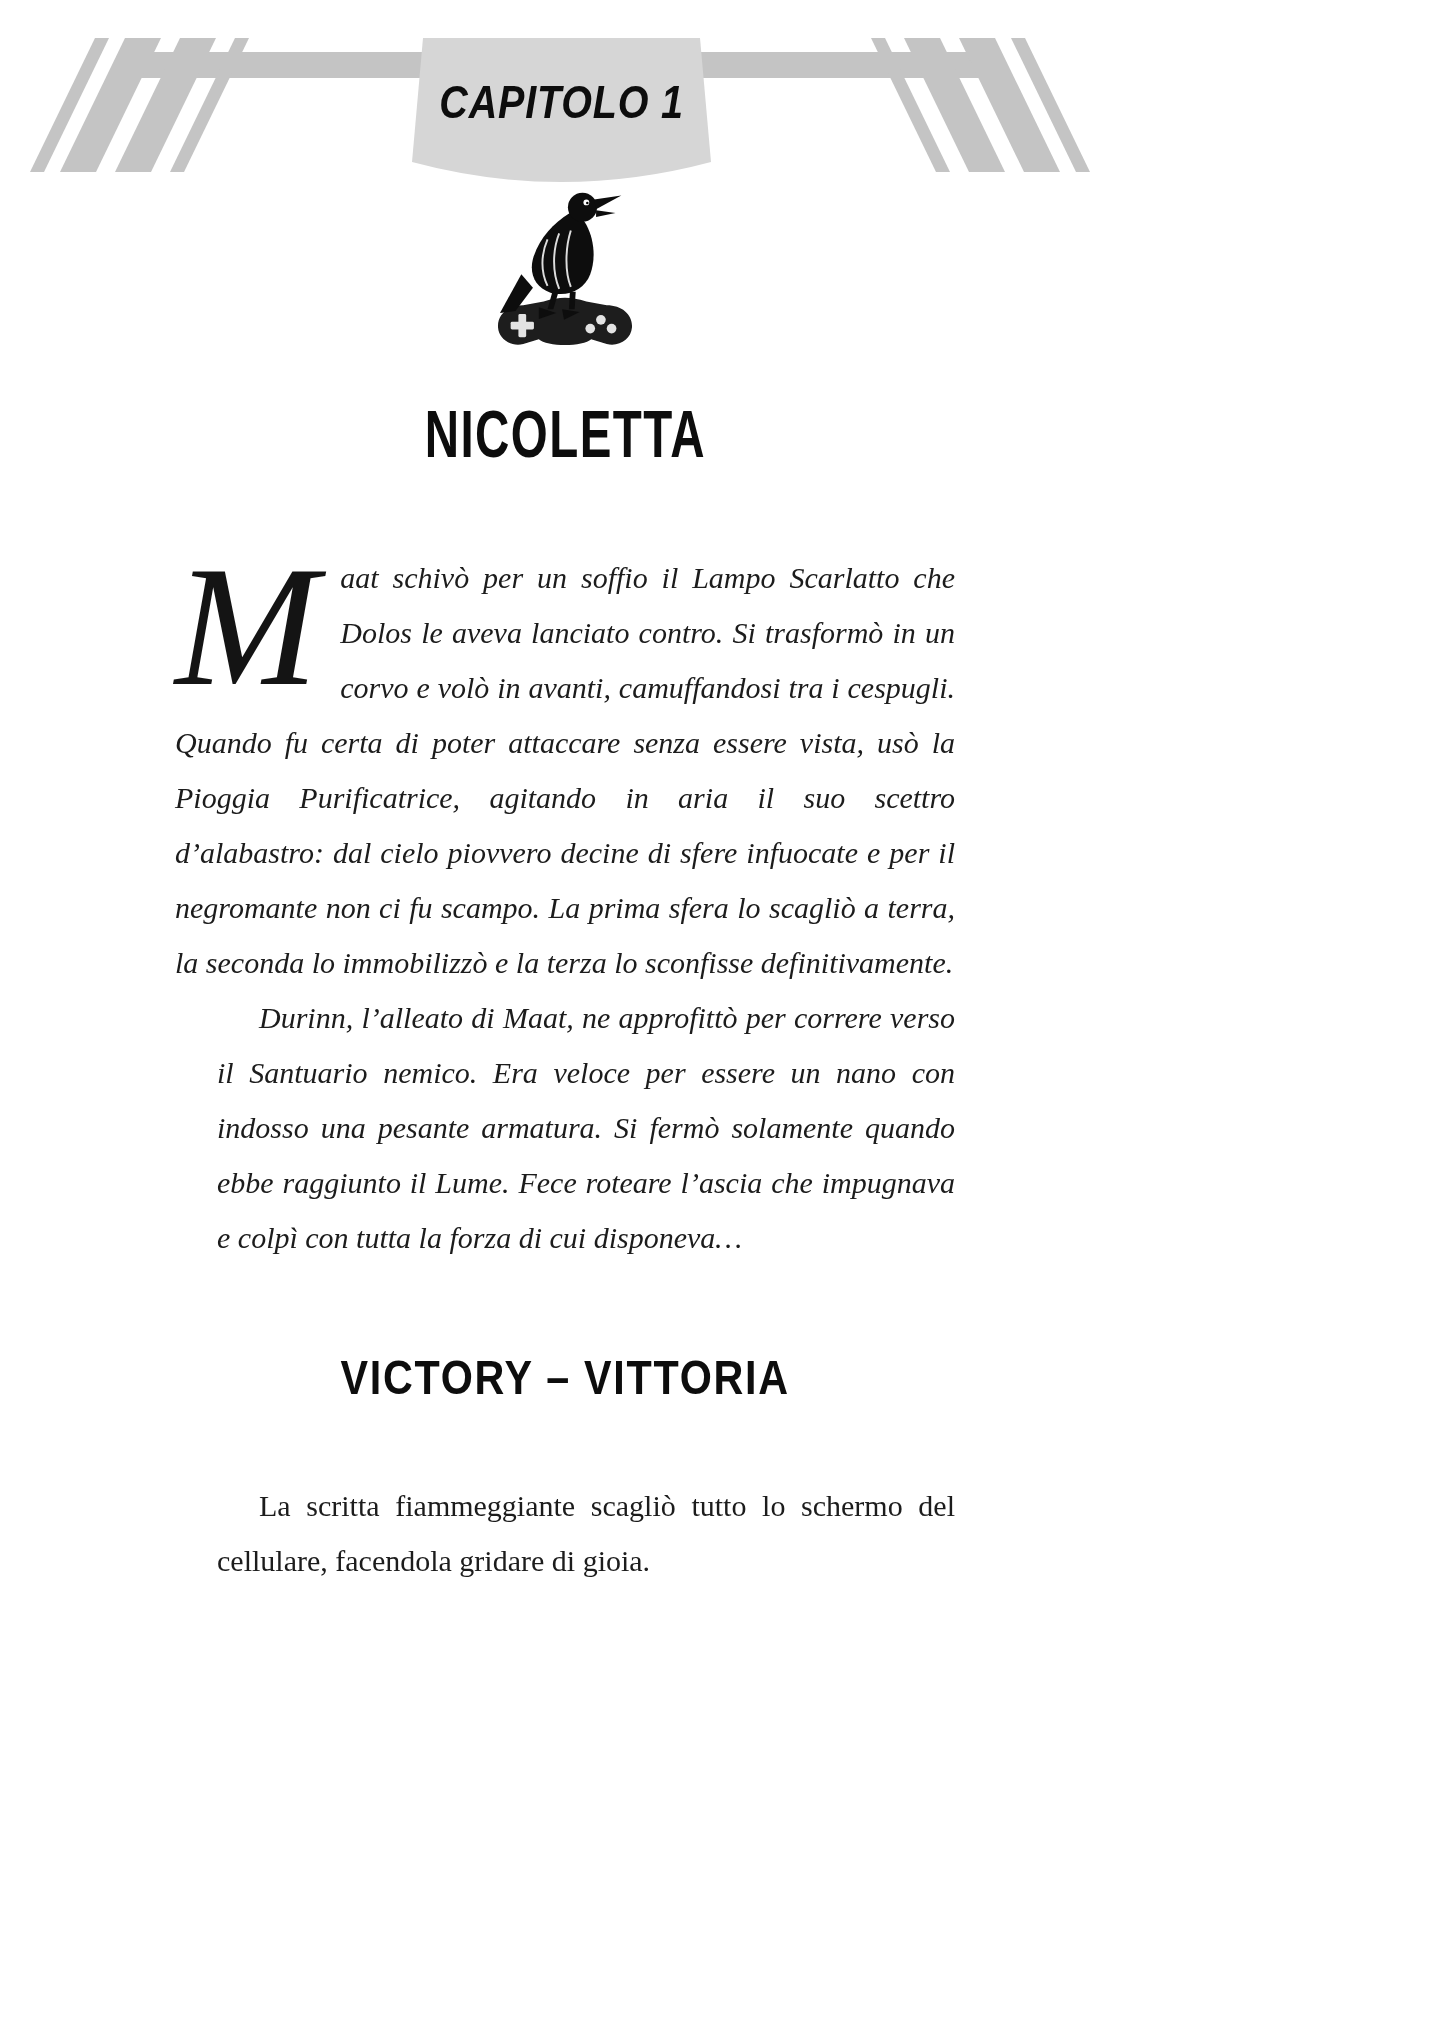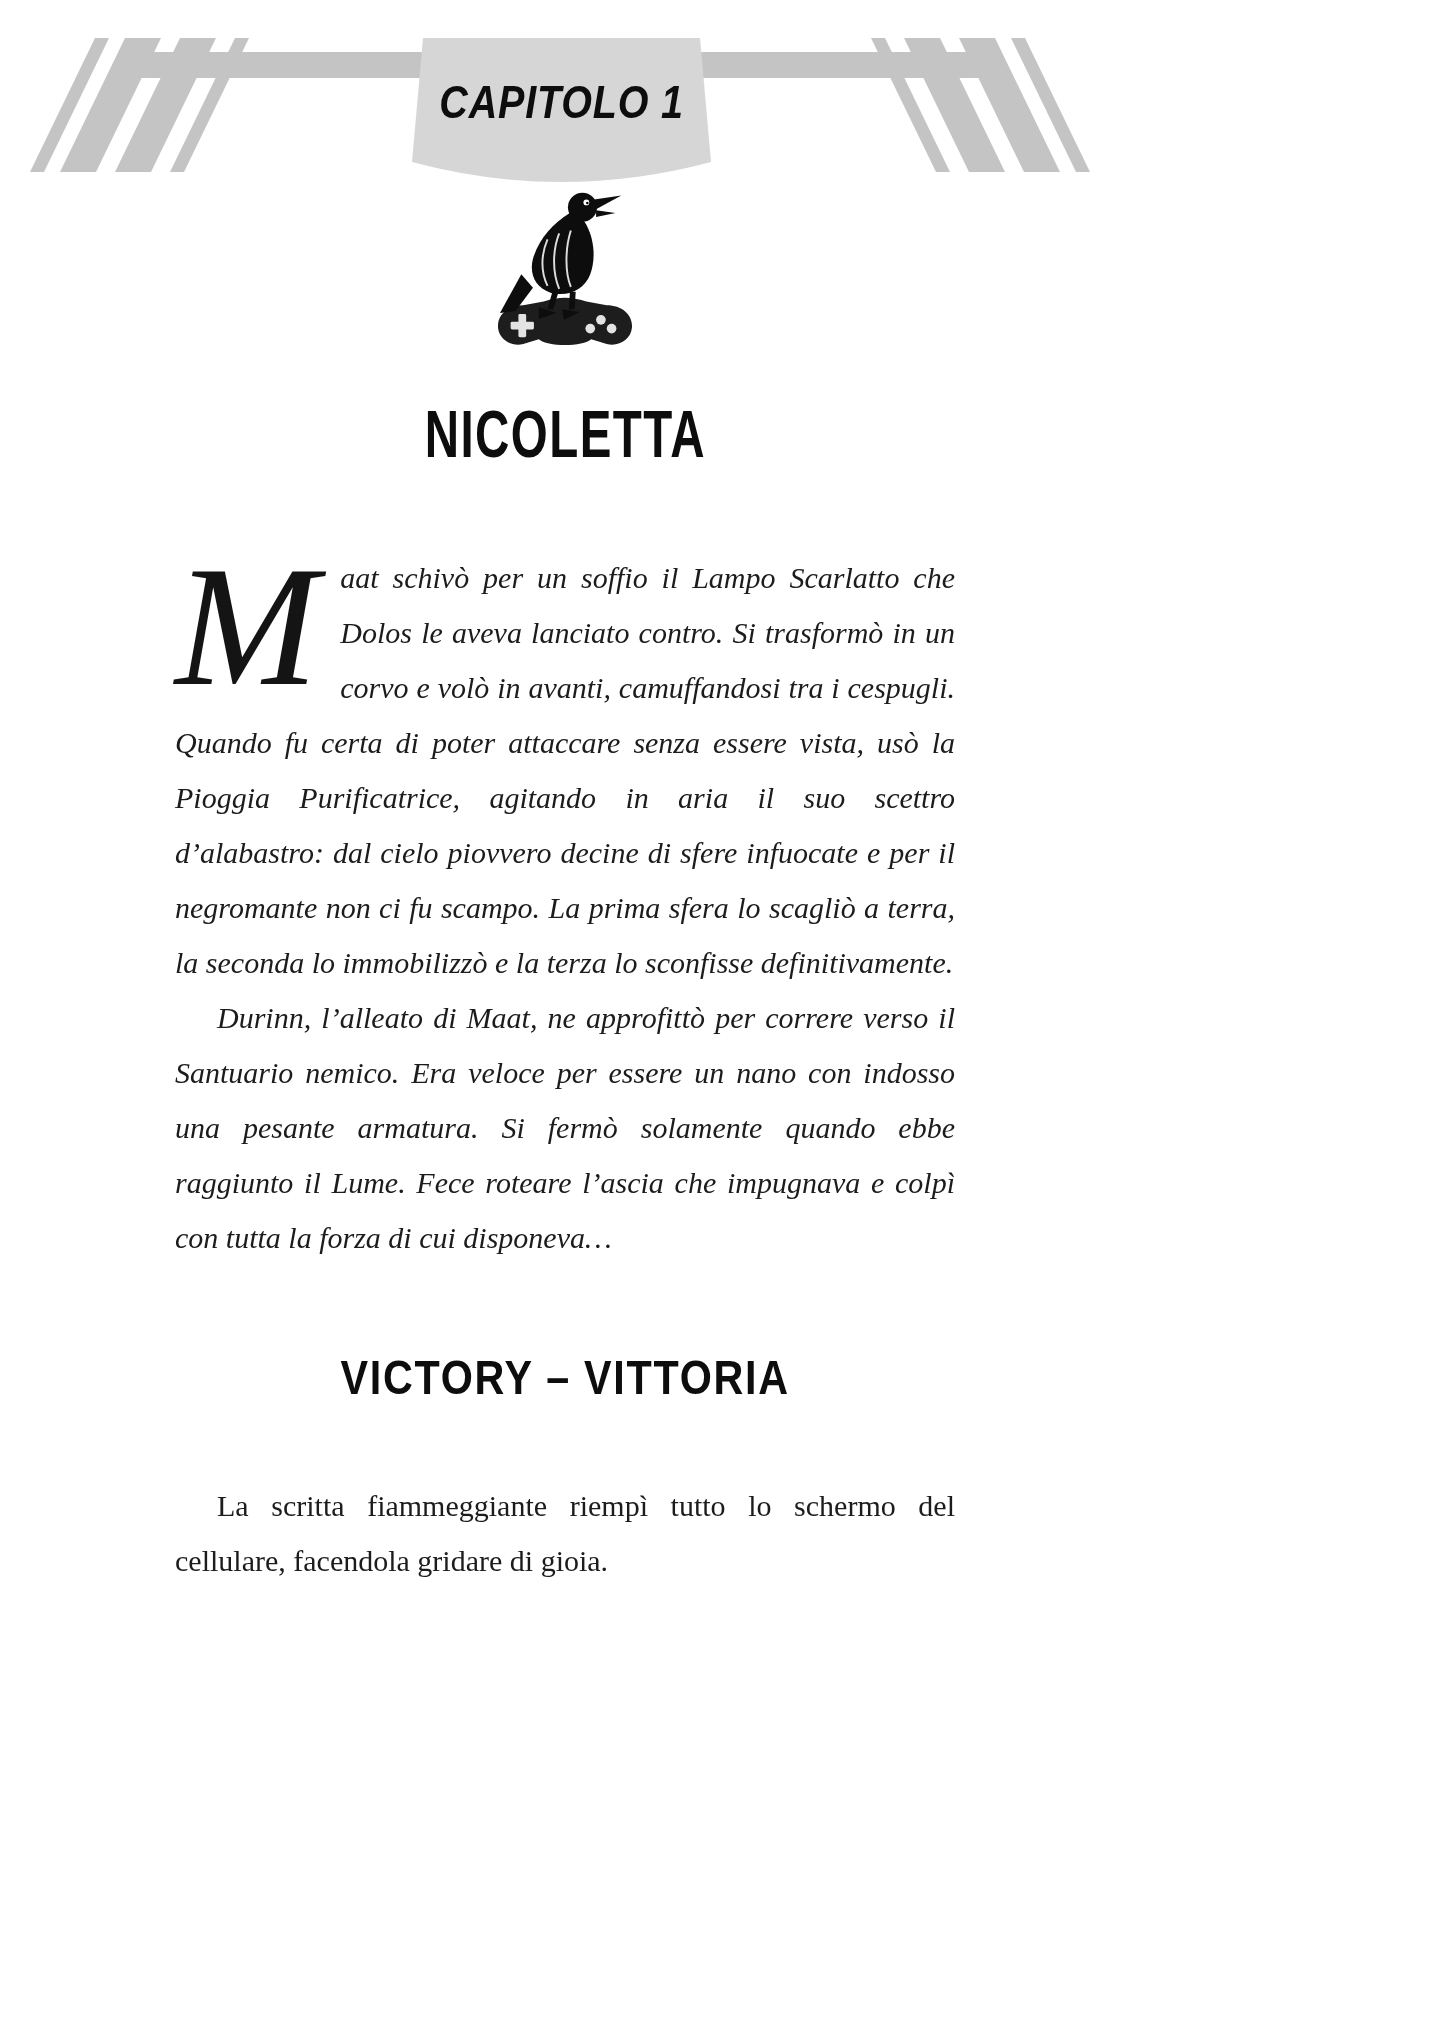--- a/index.html
+++ b/index.html
@@ -31,21 +31,21 @@
   .title { text-align:center; margin-top:50px; font-family:"Liberation Sans", sans-serif; color:#0d0d0d; }
   .title > span { display:inline-block; font-size:66px; font-weight:bold; letter-spacing:2px; line-height:1; transform:scaleX(0.72); }
 
   .para {
     font-size:30px; line-height:55px;
     text-align:justify;
     color:#1c1c1c;
   }
   .italic { font-style:italic; }
   .p1 { margin-top:83px; }
-  .indent { text-indent:42px; }
+  .indent { text-indent:42px;margin-left:42px; }
   .dropcap {
     float:left;
     font-style:italic;
     font-size:172px;
     line-height:132px;
     padding:10px 22px 0 0;
     color:#141414;
   }
 
   .victory { text-align:center; margin-top:85px; font-family:"Liberation Sans", sans-serif; color:#0d0d0d;text-decoration:underline; }
@@ -127,21 +127,21 @@
     </h1>
 
     <p class="para italic p1"><span class="dropcap">M</span><span>aat schivò per un soffio il Lampo Scarlatto che Dolos le aveva lanciato contro. Si trasformò in un corvo e volò in avanti, camuffandosi tra i cespugli. Quando fu certa di poter attaccare senza essere vista, usò la Pioggia Purificatrice, agitando in aria il suo scettro d’alabastro: dal cielo piovvero decine di sfere infuocate e per il negromante non ci fu scampo. La prima sfera lo scagliò a terra, la seconda lo immobilizzò e la terza lo sconfisse definitivamente.</span></p>
 
     <p class="para italic indent">Durinn, l’alleato di Maat, ne approfittò per correre verso il Santuario nemico. Era veloce per essere un nano con indosso una pesante armatura. Si fermò solamente quando ebbe raggiunto il Lume. Fece roteare l’ascia che impugnava e colpì con tutta la forza di cui disponeva…</p>
 
     <h2 class="victory">
       <span>VICTORY – VITTORIA</span>
     </h2>
 
-    <p class="para indent p3">La scritta fiammeggiante riempì tutto lo schermo del cellulare, facendola gridare di gioia.</p>
+    <p class="para indent p3">La scritta fiammeggiante scagliò tutto lo schermo del cellulare, facendola gridare di gioia.</p>
 
   </div>
 
   <div class="footer-tab">
     <svg width="84" height="58" viewBox="0 0 84 58">
       <path d="M1,0 L83,0 L69,58 L15,58 Z" fill="var(--footer-tab,#cdcdcd)"></path>
     </svg>
     <span class="page-num">7</span>
   </div>
 

